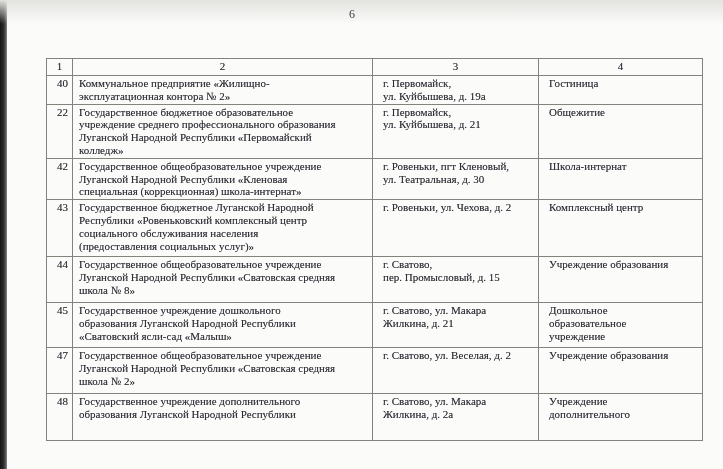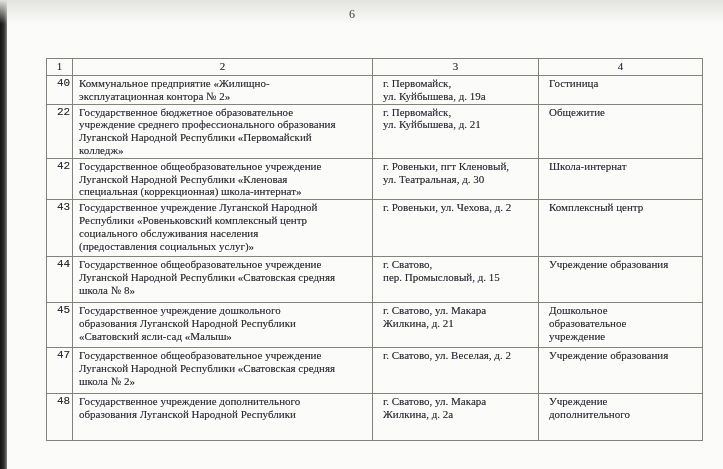--- a/index.html
+++ b/index.html
@@ -62,21 +62,20 @@
     overflow: hidden;
   }
   .doc-table th {
     text-align: center;
     padding: 1px 2px;
     height: 14px;
   }
   .doc-table td:first-child {
     text-align: center;
     padding: 1px 10px;
-    font-family: Liberation Mono, monospace;
   }
   .doc-table td:nth-child(3), .doc-table td:nth-child(4) {
     padding-right: 2px;
     padding-left: 10px;
   }
   tbody tr:nth-child(4) td { height: 54px; margin-top: 35px; }
   tbody tr:nth-child(5) td { height: 43px; }
   tbody tr:nth-child(6) td { height: 42px; margin-top: 33px; }
   tbody tr:nth-child(7) td { height: 43px; }
   tbody tr:nth-child(8) td { height: 44px; }
@@ -127,21 +126,21 @@
           <td>42</td>
           <td>Государственное общеобразовательное учреждение
 Луганской Народной Республики «Кленовая
 специальная (коррекционная) школа-интернат»</td>
           <td>г. Ровеньки, пгт Кленовый,
 ул. Театральная, д. 30</td>
           <td>Школа-интернат</td>
         </tr>
         <tr>
           <td>43</td>
-          <td>Государственное учреждение Луганской Народной
+          <td>Государственное бюджетное Луганской Народной
 Республики «Ровеньковский комплексный центр
 социального обслуживания населения
 (предоставления социальных услуг)»</td>
           <td>г. Ровеньки, ул. Чехова, д. 2</td>
           <td>Комплексный центр</td>
         </tr>
         <tr>
           <td>44</td>
           <td>Государственное общеобразовательное учреждение
 Луганской Народной Республики «Сватовская средняя

